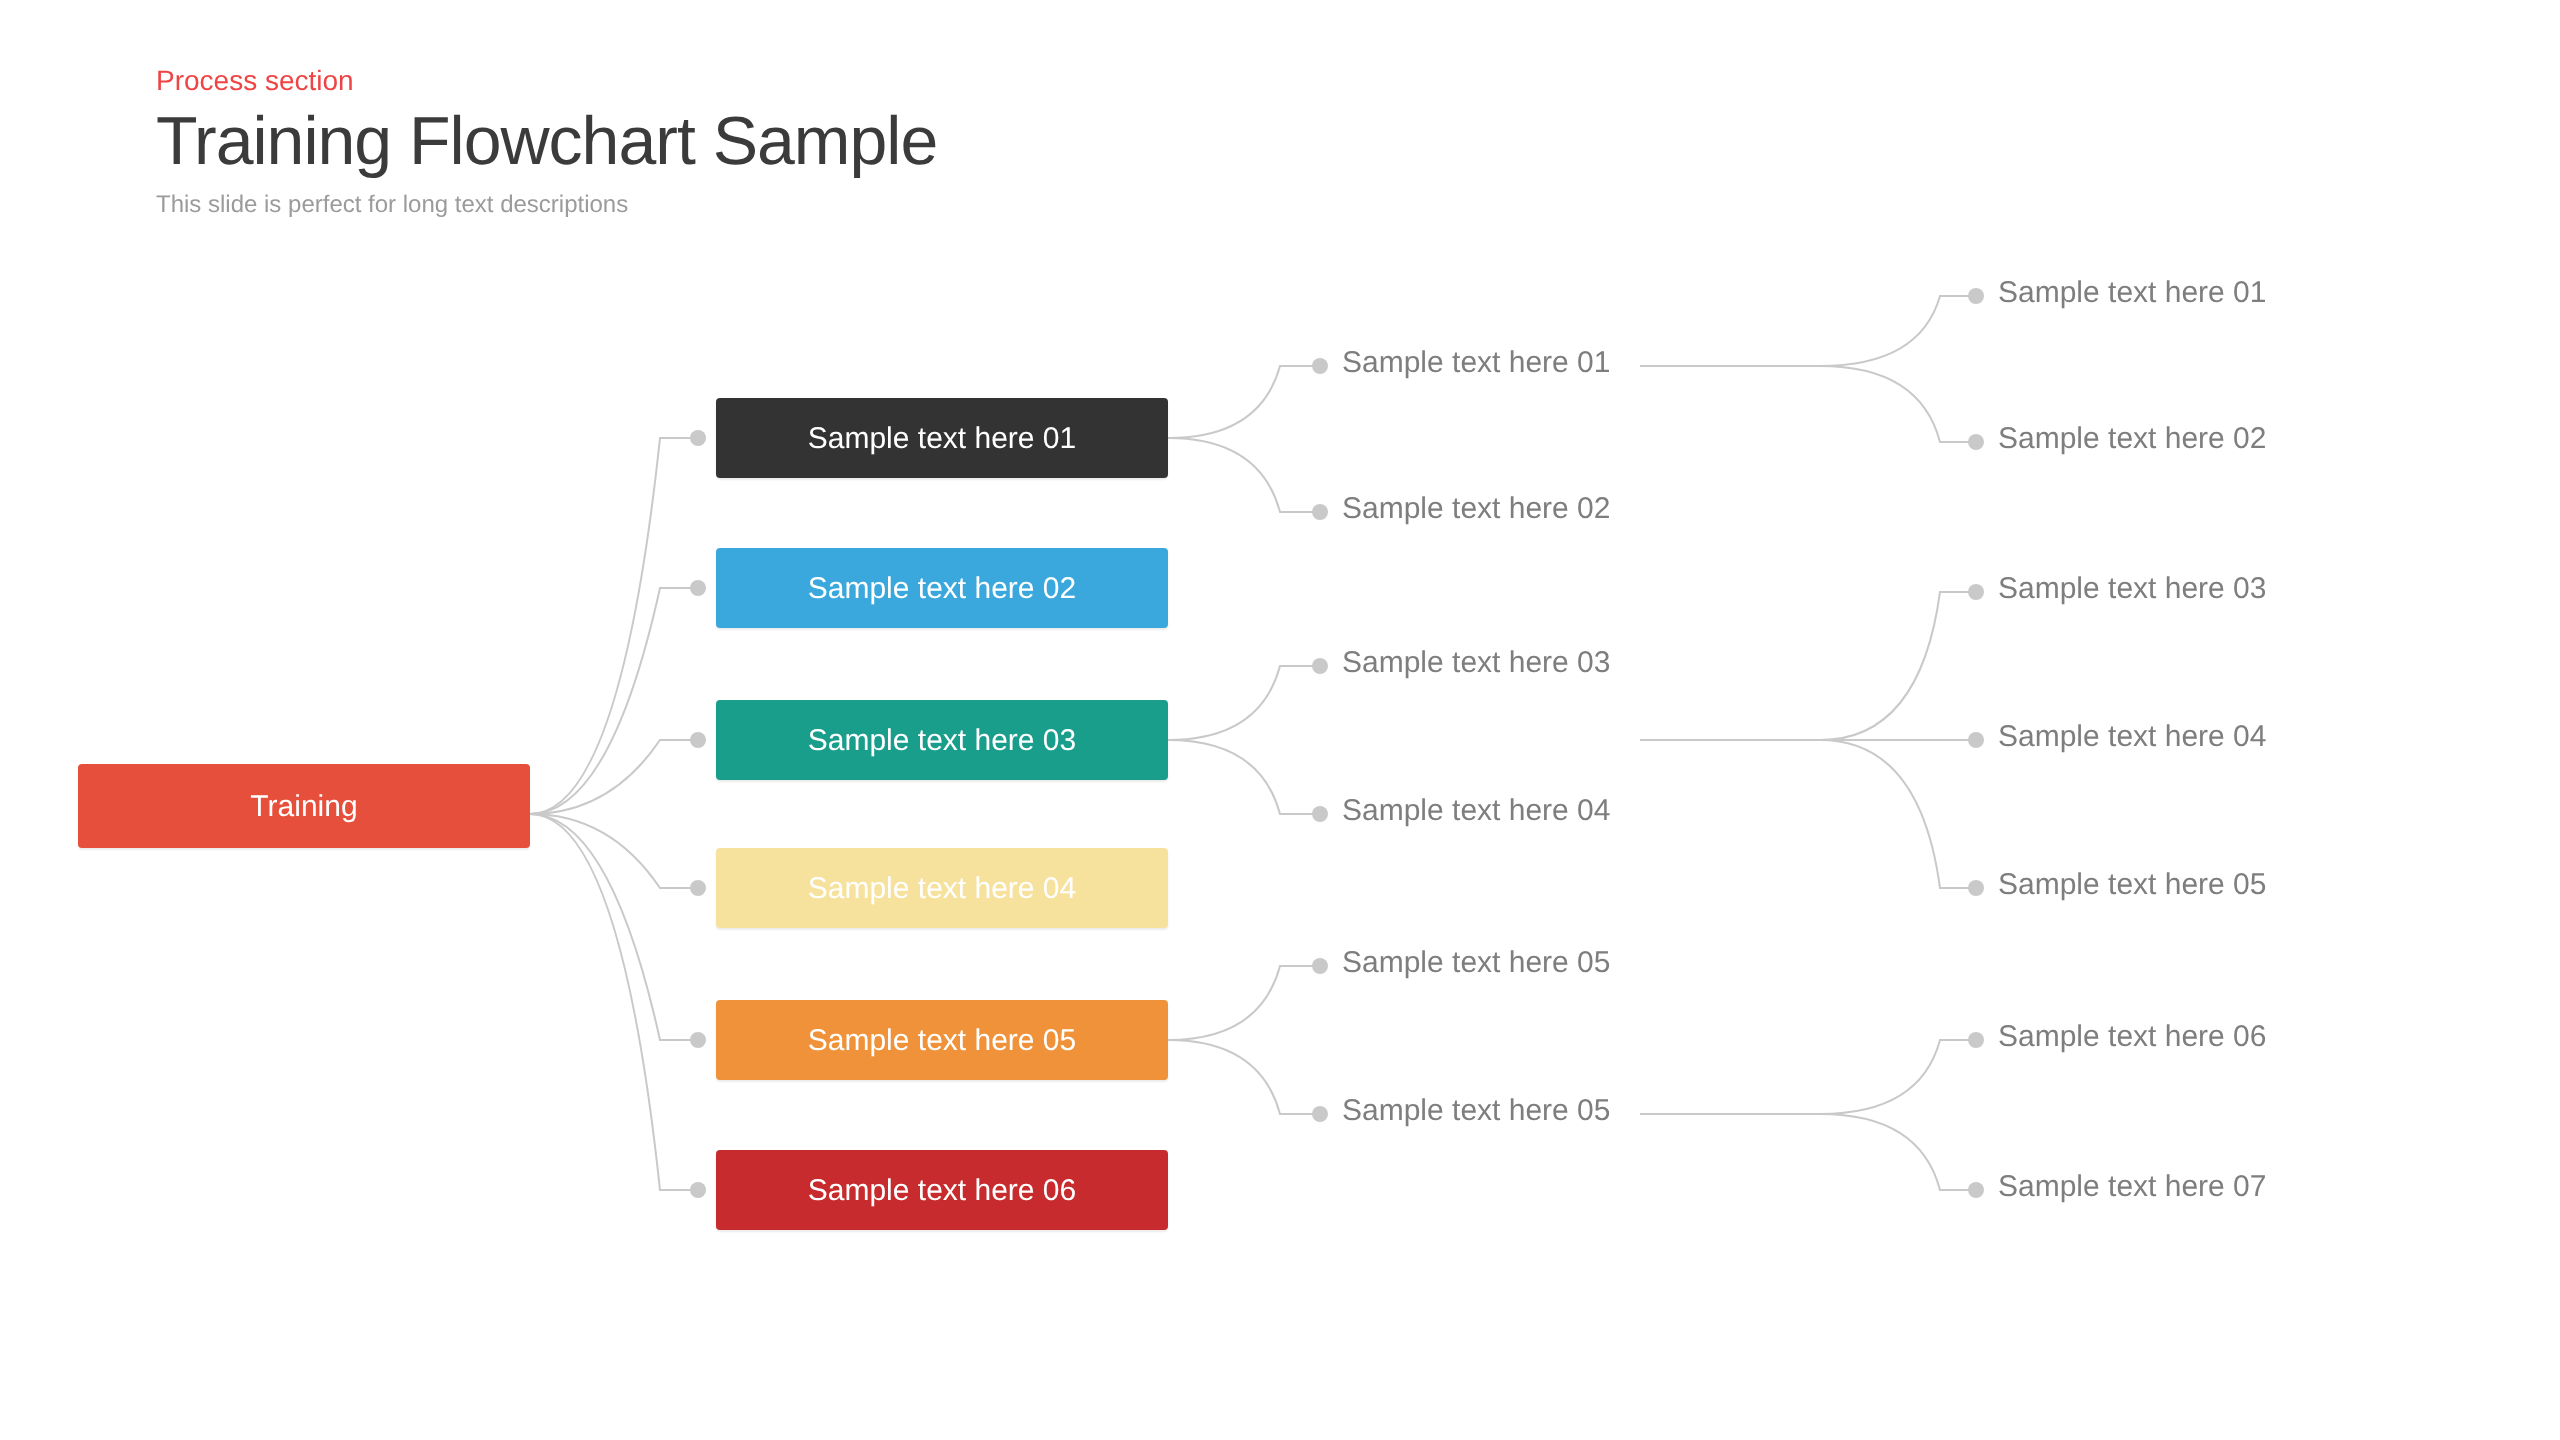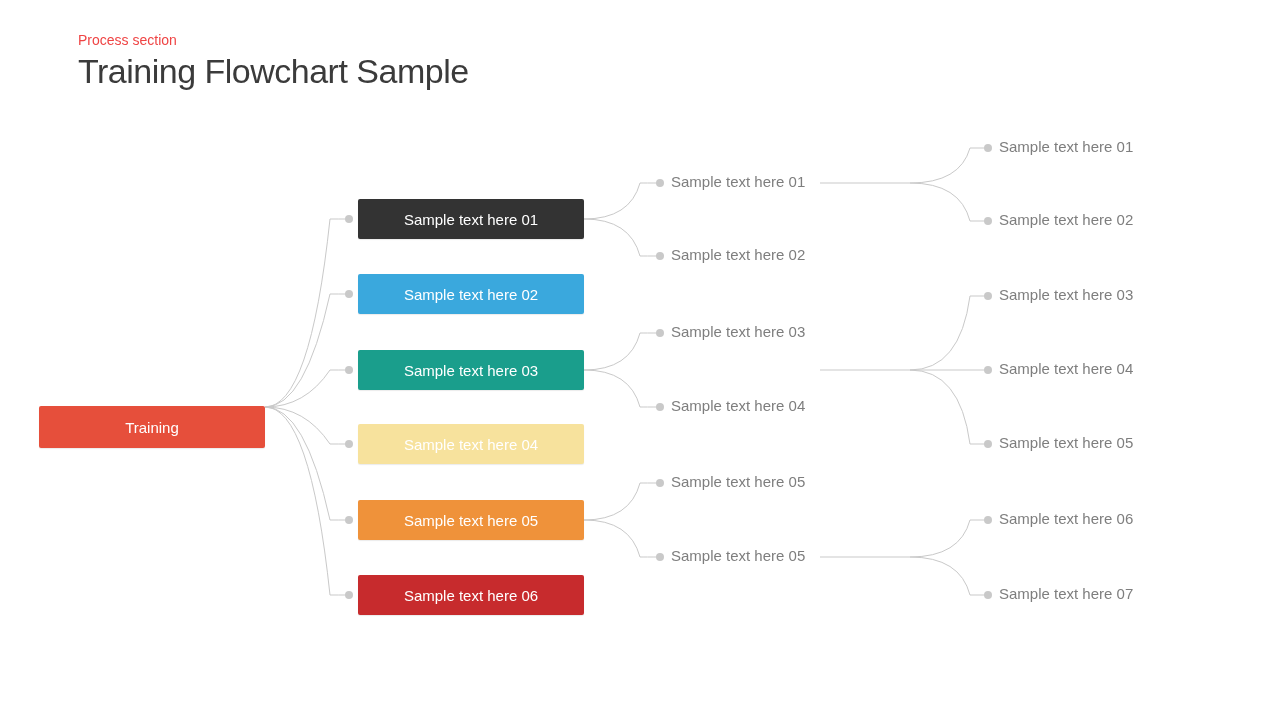--- a/index.html
+++ b/index.html
@@ -1,33 +1,34 @@
 <!DOCTYPE html>
 <html><head>
 <meta charset="utf-8">
 <style>
   html,body{margin:0;padding:0;width:1280px;height:720px;background:#fff;font-family:"Segoe UI",Arial,sans-serif;overflow:hidden}
   .header{position:absolute;left:78px;top:32px}
   .section{color:#ef4444;font-size:14px;font-weight:400}
   .title{color:#3b3b3b;font-size:34px;font-weight:400;margin-top:4px;letter-spacing:-.5px;font-family:"Segoe UI Light","Segoe UI",Arial,sans-serif}
   .subtitle{color:#9b9b9b;font-size:12px;margin-top:4px}
   .box{position:absolute;color:#fff;font-size:15px;text-align:center;display:flex;align-items:center;justify-content:center;border-radius:2px;box-shadow:0 1px 1px rgba(0,0,0,.08)}
-  .root{left:39px;top:406px;width:226px;height:42px;background:#e64f3b}
+  .root{left:39px;top:382px;width:226px;height:42px;background:#e64f3b}
   .lvl2{left:358px;width:226px;height:40px}
   .dot{fill:#c9c9c9}
   .conn{stroke:#c9c9c9;stroke-width:1;fill:none}
   .leaf{position:absolute;color:#7e7e7e;font-size:15px}
   svg.diagram{position:absolute;left:0;top:0}
 </style>
 </head>
 <body>
 
 <div class="header">
   <div class="section">Process section</div>
   <div class="title">Training Flowchart Sample</div>
+  <div class="subtitle">This slide is perfect for long text descriptions</div>
 </div>
 
 <svg class="diagram" width="1280" height="720">
 
   <path class="conn" d="M265 407 Q 310 407 330 219 Q 338 219 349 219"></path>
     <circle class="dot" cx="349" cy="219" r="4"></circle>
   <path class="conn" d="M265 407 Q 305 407 330 294 Q 338 294 349 294"></path>
     <circle class="dot" cx="349" cy="294" r="4"></circle>
   <path class="conn" d="M265 407 Q 305 407 330 370 Q 338 370 349 370"></path>
     <circle class="dot" cx="349" cy="370" r="4"></circle>

